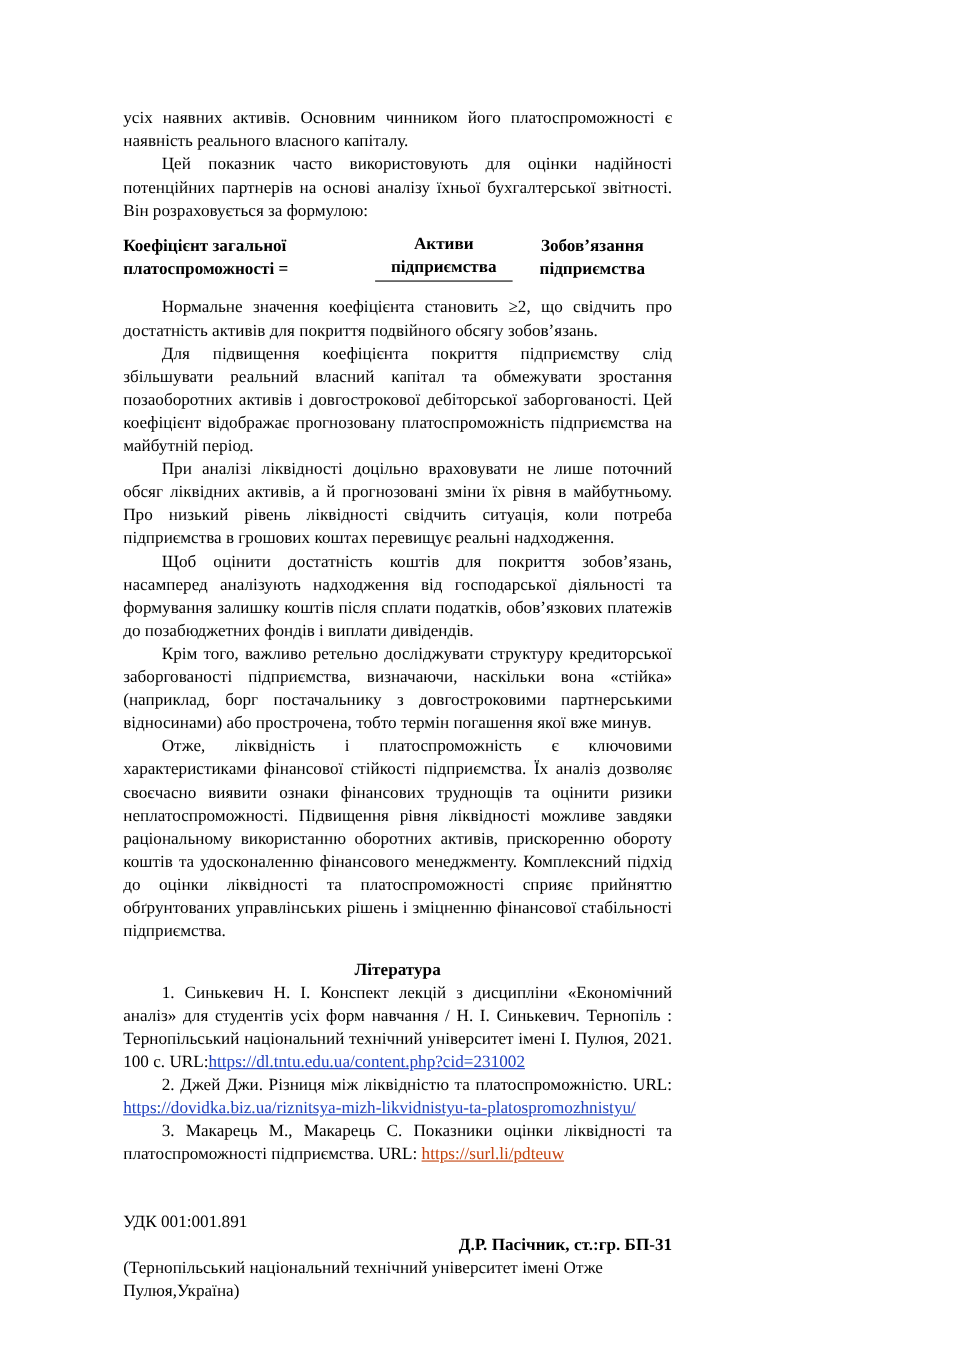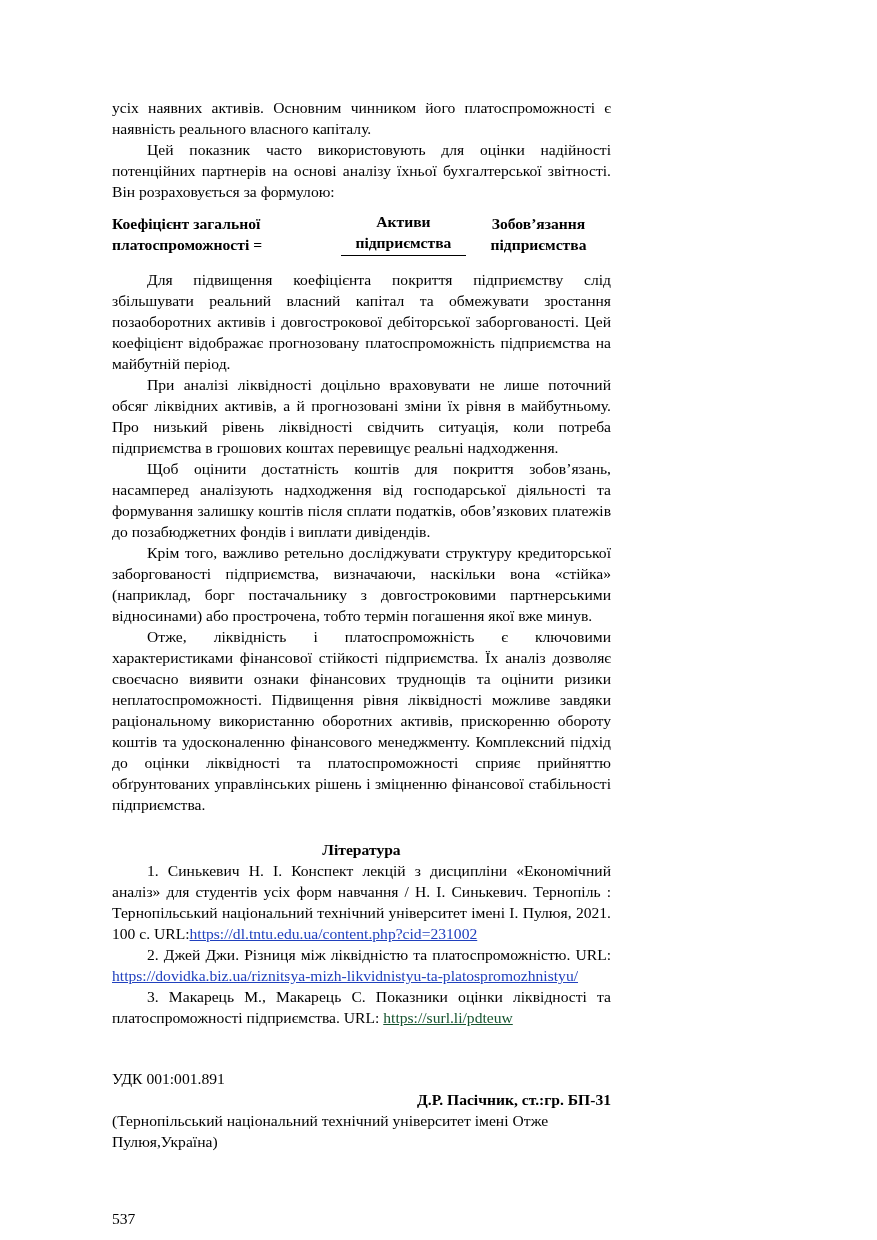--- a/index.html
+++ b/index.html
@@ -44,21 +44,21 @@
     text-align: center;
   }
   .frac .num {
     border-bottom: 1.5px solid #000;
     padding: 0 8px 2px 8px;
   }
   .frac .den {
     padding: 2px 4px 0 4px;
   }
   .lit-heading {
-    margin: 24px 0 0 0;
+    margin: 14px 0 0 0;
     text-align: center;
     font-weight: bold;
     text-indent: 0;
   }
   .lit-item {
     margin: 0;
     text-indent: 35px;
     text-align: justify;
   }
   a.link {
@@ -93,33 +93,34 @@
     <p class="para">Цей показник часто використовують для оцінки надійності потенційних партнерів на основі аналізу їхньої бухгалтерської звітності. Він розраховується за формулою:</p>
 
     <div class="formula">
       <span>Коефіцієнт загальної платоспроможності =</span>
       <span class="frac">
         <span class="num">Активи підприємства</span>
         <span class="den">Зобов’язання підприємства</span>
       </span>
     </div>
 
+    <p class="para">Нормальне значення коефіцієнта становить ≥2, що свідчить про достатність активів для покриття подвійного обсягу зобов’язань.</p>
     <p class="para">Для підвищення коефіцієнта покриття підприємству слід збільшувати реальний власний капітал та обмежувати зростання позаоборотних активів і довгострокової дебіторської заборгованості. Цей коефіцієнт відображає прогнозовану платоспроможність підприємства на майбутній період.</p>
     <p class="para">При аналізі ліквідності доцільно враховувати не лише поточний обсяг ліквідних активів, а й прогнозовані зміни їх рівня в майбутньому. Про низький рівень ліквідності свідчить ситуація, коли потреба підприємства в грошових коштах перевищує реальні надходження.</p>
     <p class="para">Щоб оцінити достатність коштів для покриття зобов’язань, насамперед аналізують надходження від господарської діяльності та формування залишку коштів після сплати податків, обов’язкових платежів до позабюджетних фондів і виплати дивідендів.</p>
     <p class="para">Крім того, важливо ретельно досліджувати структуру кредиторської заборгованості підприємства, визначаючи, наскільки вона «стійка» (наприклад, борг постачальнику з довгостроковими партнерськими відносинами) або прострочена, тобто термін погашення якої вже минув.</p>
     <p class="para">Отже, ліквідність і платоспроможність є ключовими характеристиками фінансової стійкості підприємства. Їх аналіз дозволяє своєчасно виявити ознаки фінансових труднощів та оцінити ризики неплатоспроможності. Підвищення рівня ліквідності можливе завдяки раціональному використанню оборотних активів, прискоренню обороту коштів та удосконаленню фінансового менеджменту. Комплексний підхід до оцінки ліквідності та платоспроможності сприяє прийняттю обґрунтованих управлінських рішень і зміцненню фінансової стабільності підприємства.</p>
 
     <p class="lit-heading">Література</p>
 
     <p class="lit-item"><span>1. Синькевич Н. І. Конспект лекцій з дисципліни «Економічний аналіз» для студентів усіх форм навчання / Н. І. Синькевич. Тернопіль : Тернопільський національний технічний університет імені І. Пулюя, 2021. 100 с. URL:</span><a class="link" style="color: rgb(32, 64, 190);">https://dl.tntu.edu.ua/content.php?cid=231002</a></p>
 
     <p class="lit-item"><span>2. Джей Джи. Різниця між ліквідністю та платоспроможністю. URL: </span><a class="link" style="color: rgb(32, 64, 190);">https://dovidka.biz.ua/riznitsya-mizh-likvidnistyu-ta-platospromozhnistyu/</a></p>
 
-    <p class="lit-item"><span>3. Макарець М., Макарець С. Показники оцінки ліквідності та платоспроможності підприємства. URL: </span><a class="link" style="color: #14532d;">https://surl.li/pdteuw</a></p>
+    <p class="lit-item"><span>3. Макарець М., Макарець С. Показники оцінки ліквідності та платоспроможності підприємства. URL: </span><a class="link" style="color: #c2410c;">https://surl.li/pdteuw</a></p>
 
     <div class="footer-block">
       <p>УДК 001:001.891</p>
       <p class="bold">Д.Р. Пасічник, ст.:гр. БП-31</p>
       <p>(Тернопільський національний технічний університет імені Отже Пулюя,Україна)</p>
     </div>
 
     <div class="page-number">537</div>
 
   </div>

